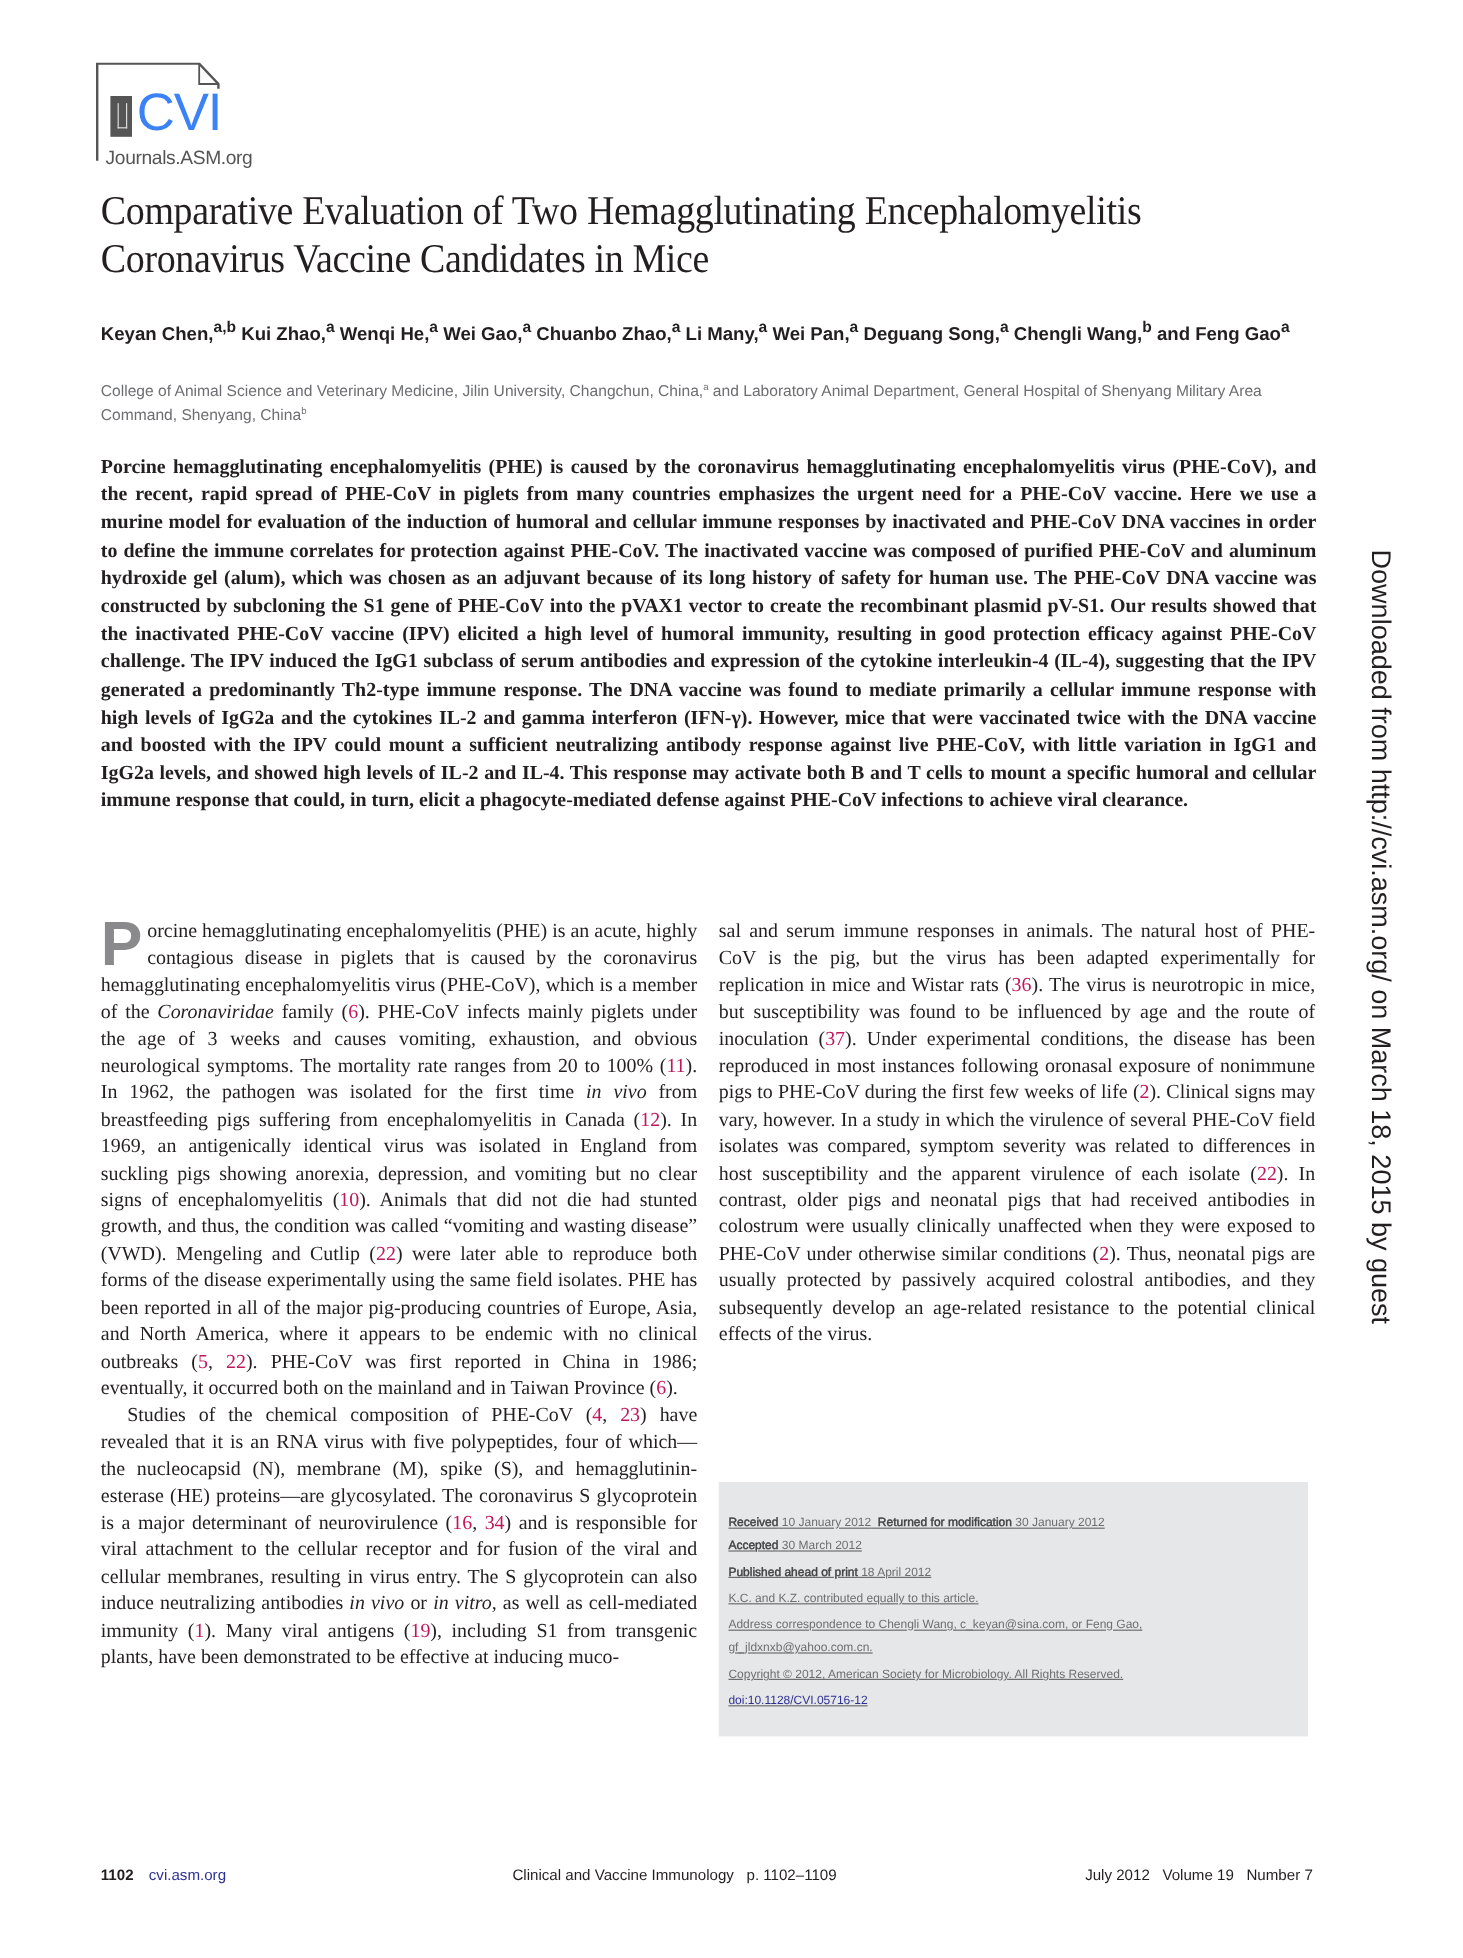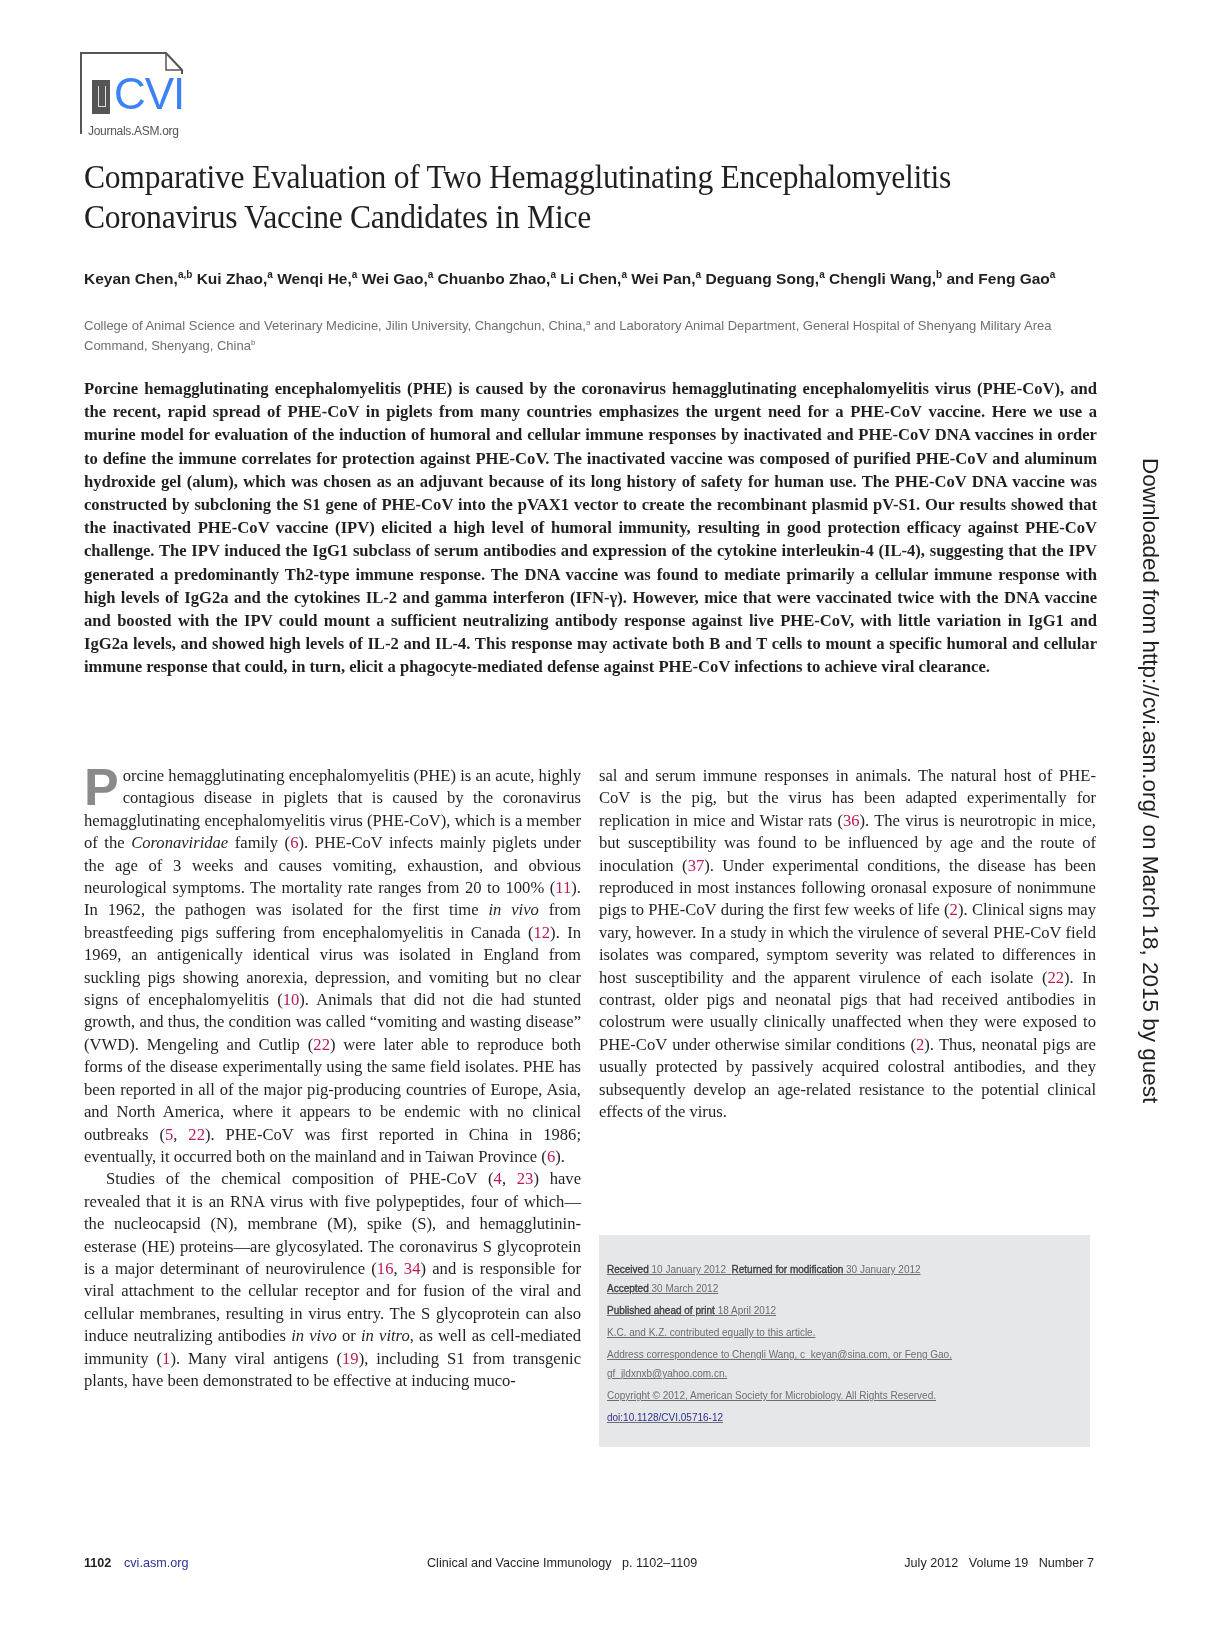--- a/index.html
+++ b/index.html
@@ -6,26 +6,26 @@
     body { width: 1219px; height: 1632px; position: relative; overflow: hidden; color: #231f20; }
     .serif { font-family: "Liberation Serif", "DejaVu Serif", serif; }
     .sans { font-family: "Liberation Sans", "DejaVu Sans", sans-serif; }
 
     
     .logo { position: absolute; left: 80px; top: 52px; width: 112px; height: 92px; }
     .logo svg { position: absolute; left: 0; top: 0; }
     .logo .cvi { position: absolute; left: 34px; top: 20px; font-size: 44px; color: #3b82f6; letter-spacing: -1px; line-height: 44px; font-weight: 300; }
     .logo .badge { position: absolute; left: 12px; top: 28px; width: 18px; height: 34px; background: #555; }
     .logo .badge::after { content: ""; position: absolute; left: 6px; top: 6px; width: 6px; height: 20px; border: 1px solid #ddd; border-top: none; }
-    .logo .site { position: absolute; left: 8px; top: 72px; font-size: 12px; color: #555; letter-spacing: -0.3px; }
+    .logo .site { position: absolute; left: 8px; top: 72px; font-size: 16px; color: #555; letter-spacing: -0.3px; }
 
     .title { position: absolute; left: 84px; top: 157px; width: 1020px; font-size: 34px; line-height: 40px; color: #231f20; letter-spacing: -0.3px; transform: scaleX(0.93); transform-origin: left top; }
 
     .authors { position: absolute; left: 84px; top: 267px; width: 1010px; font-size: 15.5px; line-height: 23px; font-weight: bold; color: #231f20; }
-    .authors sup { font-size: 10px; font-weight: bold; vertical-align: 6px; line-height: 0; }
+    .authors sup { font-size: 13px; font-weight: bold; vertical-align: 6px; line-height: 0; }
     .affil { position: absolute; left: 84px; top: 316px; width: 1010px; font-size: 13px; line-height: 20px; color: #6d6e71; }
     .affil sup { font-size: 8px; vertical-align: 5px; line-height: 0; }
 
     .abstract { position: absolute; left: 84px; top: 377px; width: 1013px; font-size: 16.6px; line-height: 23.2px; font-weight: bold; text-align: justify; color: #231f20; }
 
     .col { position: absolute; top: 765px; width: 497px; font-size: 16.6px; line-height: 22.4px; text-align: justify; color: #231f20; }
     .col-left { left: 84px; }
     .col-right { left: 599px; }
     .col p { margin: 0; }
     .col p.indent { text-indent: 22px; }
@@ -61,21 +61,21 @@
 </div>
 
 <h1 class="title serif" style="margin:0;font-weight:normal;">Comparative Evaluation of Two Hemagglutinating Encephalomyelitis Coronavirus Vaccine Candidates in Mice</h1>
 
 <div class="authors sans">
   <span><span>Keyan Chen,</span><sup>a,b</sup></span>
   <span><span>Kui Zhao,</span><sup>a</sup></span>
   <span><span>Wenqi He,</span><sup>a</sup></span>
   <span><span>Wei Gao,</span><sup>a</sup></span>
   <span><span>Chuanbo Zhao,</span><sup>a</sup></span>
-  <span><span>Li Chen,</span><sup>a</sup></span>
+  <span><span>Li Many,</span><sup>a</sup></span>
   <span><span>Wei Pan,</span><sup>a</sup></span>
   <span><span>Deguang Song,</span><sup>a</sup></span>
   <span><span>Chengli Wang,</span><sup>b</sup></span>
   <span><span>and Feng Gao</span><sup>a</sup></span>
 </div>
 
 <div class="affil sans"><span>College of Animal Science and Veterinary Medicine, Jilin University, Changchun, China,</span><sup>a</sup><span> and Laboratory Animal Department, General Hospital of Shenyang Military Area Command, Shenyang, China</span><sup>b</sup></div>
 
 <div class="abstract serif">Porcine hemagglutinating encephalomyelitis (PHE) is caused by the coronavirus hemagglutinating encephalomyelitis virus (PHE-CoV), and the recent, rapid spread of PHE-CoV in piglets from many countries emphasizes the urgent need for a PHE-CoV vaccine. Here we use a murine model for evaluation of the induction of humoral and cellular immune responses by inactivated and PHE-CoV DNA vaccines in order to define the immune correlates for protection against PHE-CoV. The inactivated vaccine was composed of purified PHE-CoV and aluminum hydroxide gel (alum), which was chosen as an adjuvant because of its long history of safety for human use. The PHE-CoV DNA vaccine was constructed by subcloning the S1 gene of PHE-CoV into the pVAX1 vector to create the recombinant plasmid pV-S1. Our results showed that the inactivated PHE-CoV vaccine (IPV) elicited a high level of humoral immunity, resulting in good protection efficacy against PHE-CoV challenge. The IPV induced the IgG1 subclass of serum antibodies and expression of the cytokine interleukin-4 (IL-4), suggesting that the IPV generated a predominantly Th2-type immune response. The DNA vaccine was found to mediate primarily a cellular immune response with high levels of IgG2a and the cytokines IL-2 and gamma interferon (IFN-γ). However, mice that were vaccinated twice with the DNA vaccine and boosted with the IPV could mount a sufficient neutralizing antibody response against live PHE-CoV, with little variation in IgG1 and IgG2a levels, and showed high levels of IL-2 and IL-4. This response may activate both B and T cells to mount a specific humoral and cellular immune response that could, in turn, elicit a phagocyte-mediated defense against PHE-CoV infections to achieve viral clearance.</div>
 

